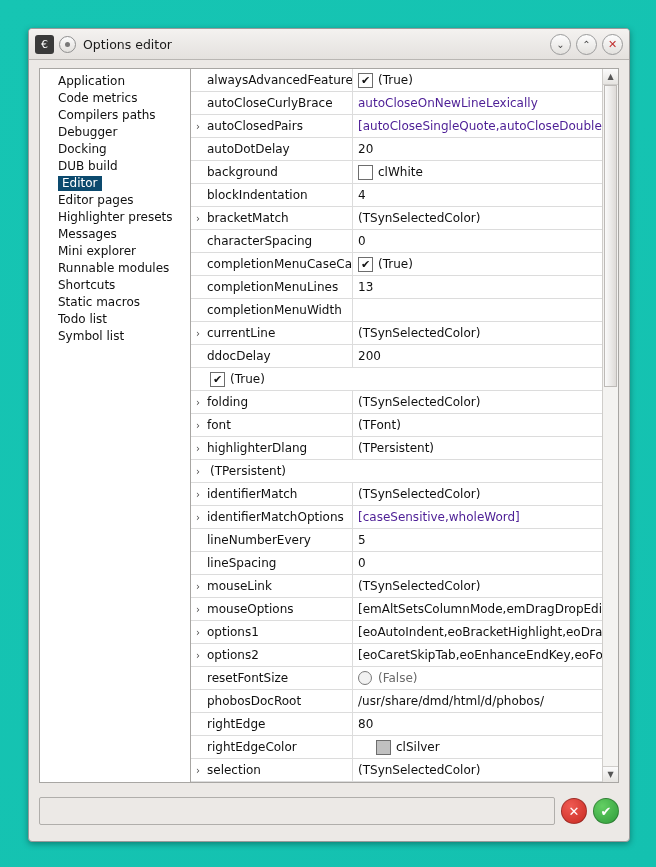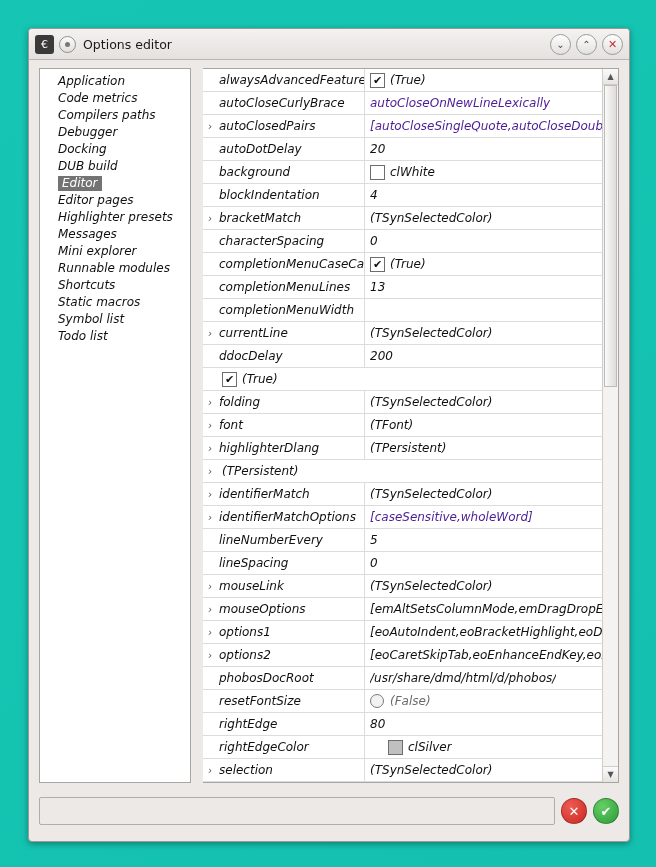--- a/index.html
+++ b/index.html
@@ -98,40 +98,39 @@
   }
   .tb-btn.close {
     background: linear-gradient(180deg,#fdfdfd,#e3e1de);
     color: #c03030;
     font-size: 11px;
   }
   .body {
     flex: 1;
     display: flex;
     padding: 8px 10px 0 10px;
-    gap: 12px;
+    gap: 0;
     min-height: 0;
-    font-style: italic;
   }
   .tree {
     width: 150px;
     background: #ffffff;
     border: 1px solid #a8a6a3;
     padding: 4px 0 0 0;
     overflow: hidden;
     font-size: 12px;
     color: #101010;
   }
   .tree-item {
     padding: 1px 4px 1px 18px;
     line-height: 15px;
     white-space: nowrap;
   }
   .tree-item.selected {
-    background: #737373;
+    background: #0c4a6e;
     color: #ffffff;
     display: inline-block;
     padding: 0px 4px 0px 4px;
     margin-left: 18px;
     line-height: 15px;
   }
   .tree-row-selected {
     padding: 1px 4px 1px 0;
     line-height: 15px;
   }
@@ -319,22 +318,22 @@
           <div class="tree-item"><span>Docking</span></div>
           <div class="tree-item"><span>DUB build</span></div>
           <div class="tree-row-selected"><span class="tree-item selected">Editor</span></div>
           <div class="tree-item"><span>Editor pages</span></div>
           <div class="tree-item"><span>Highlighter presets</span></div>
           <div class="tree-item"><span>Messages</span></div>
           <div class="tree-item"><span>Mini explorer</span></div>
           <div class="tree-item"><span>Runnable modules</span></div>
           <div class="tree-item"><span>Shortcuts</span></div>
           <div class="tree-item"><span>Static macros</span></div>
+          <div class="tree-item"><span>Todo list</span></div>
           <div class="tree-item"><span>Symbol list</span></div>
-          <div class="tree-item"><span>Todo list</span></div>
         </div>
 
       <div class="grid-wrap">
         <div class="grid" id="grid">
             <div class="row">
               <div class="cell-exp"></div>
               <div class="cell-name">alwaysAdvancedFeatures</div>
               <div class="cell-val">
                 <span class="checkbox">✔</span>
                 <span class="val-text">(True)</span>
@@ -508,31 +507,31 @@
             </div>
             <div class="row">
               <div class="cell-exp">›</div>
               <div class="cell-name">options2</div>
               <div class="cell-val">
                 <span class="val-text">[eoCaretSkipTab,eoEnhanceEndKey,eoFoldedCopyPaste]</span>
               </div>
             </div>
             <div class="row">
               <div class="cell-exp"></div>
-              <div class="cell-name">phobosDocRoot</div>
-              <div class="cell-val">
-                <span class="val-text">/usr/share/dmd/html/d/phobos/</span>
-              </div>
-            </div>
-            <div class="row">
-              <div class="cell-exp"></div>
               <div class="cell-name">resetFontSize</div>
               <div class="cell-val">
                 <span class="radio-off"></span>
                 <span class="val-text val-gray">(False)</span>
+              </div>
+            </div>
+            <div class="row">
+              <div class="cell-exp"></div>
+              <div class="cell-name">phobosDocRoot</div>
+              <div class="cell-val">
+                <span class="val-text">/usr/share/dmd/html/d/phobos/</span>
               </div>
             </div>
             <div class="row">
               <div class="cell-exp"></div>
               <div class="cell-name">rightEdge</div>
               <div class="cell-val">
                 <span class="val-text">80</span>
               </div>
             </div>
             <div class="row">

